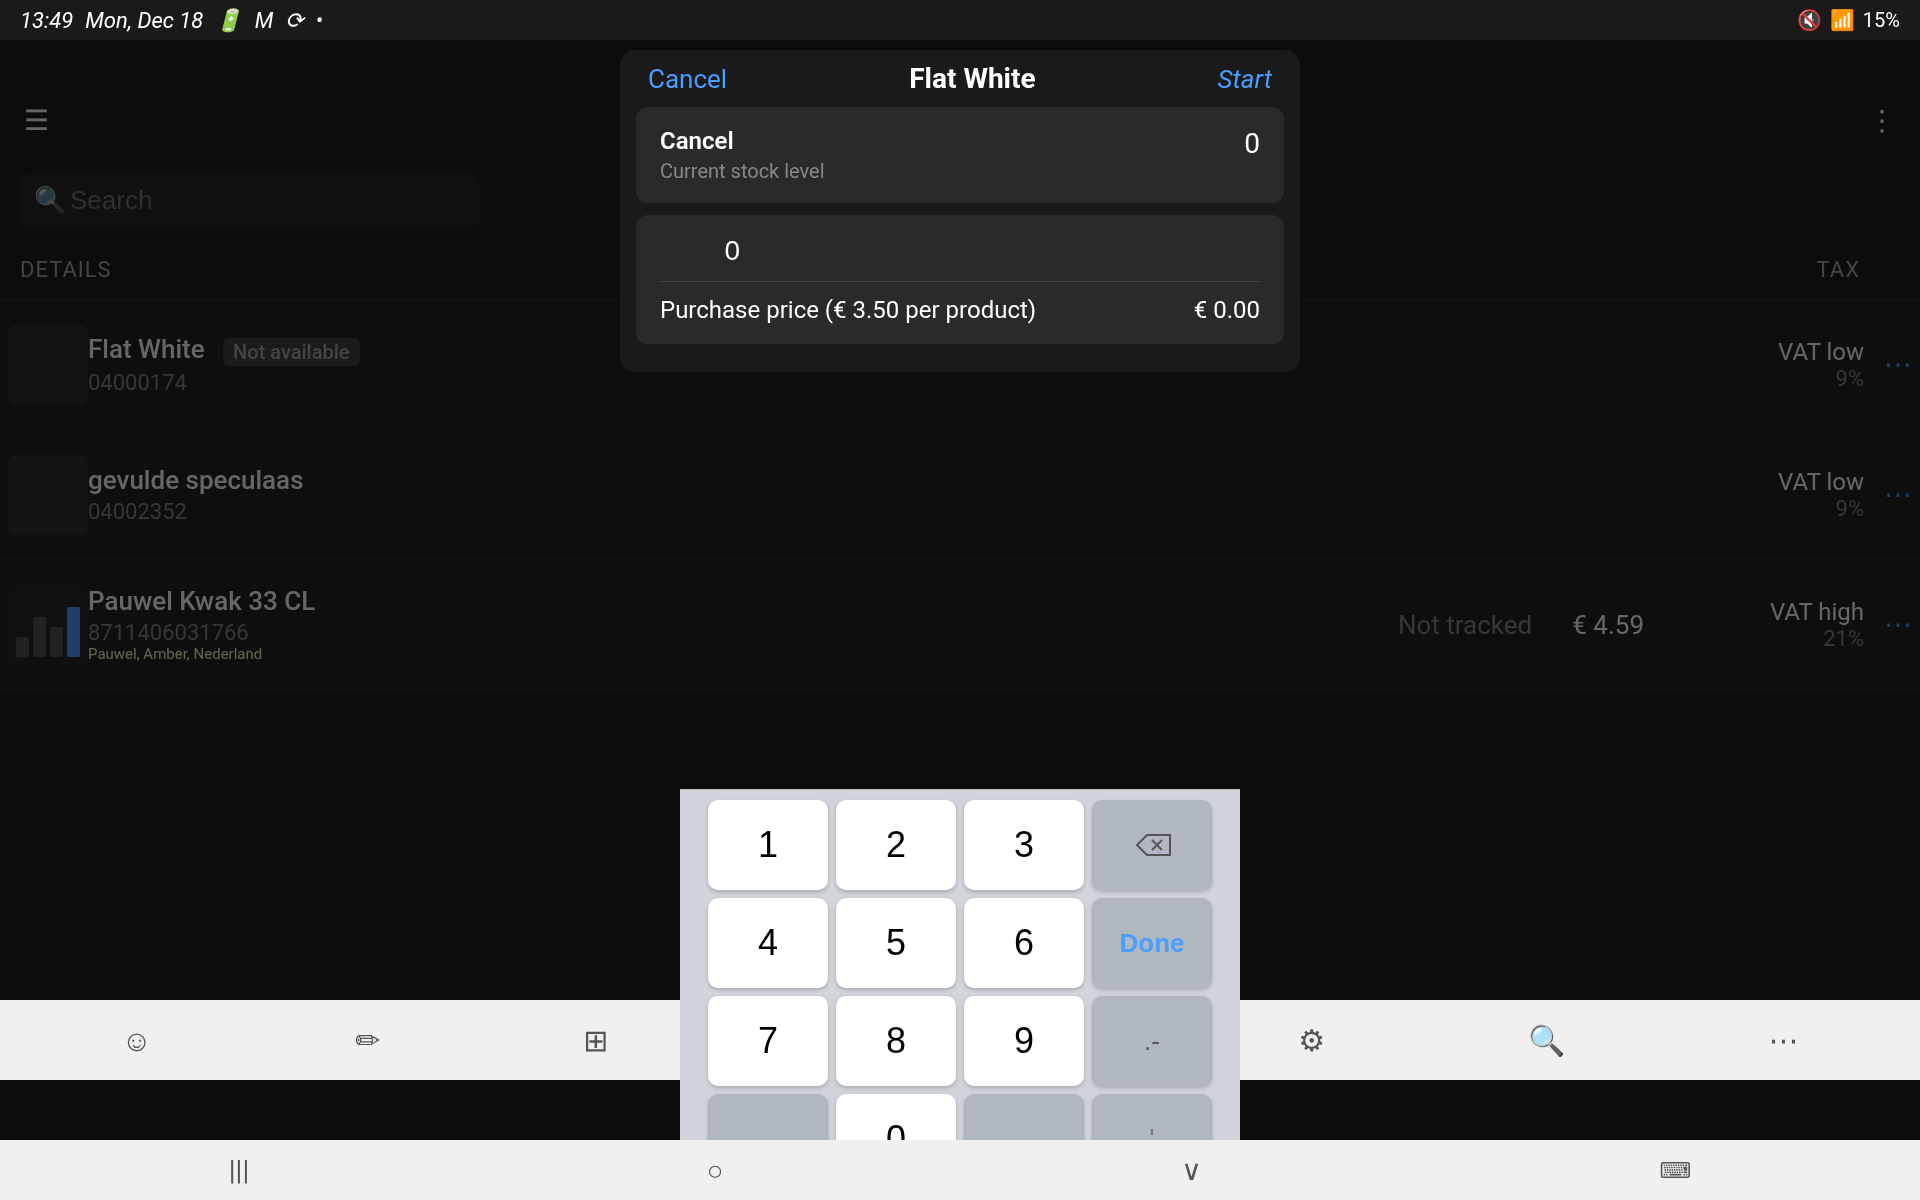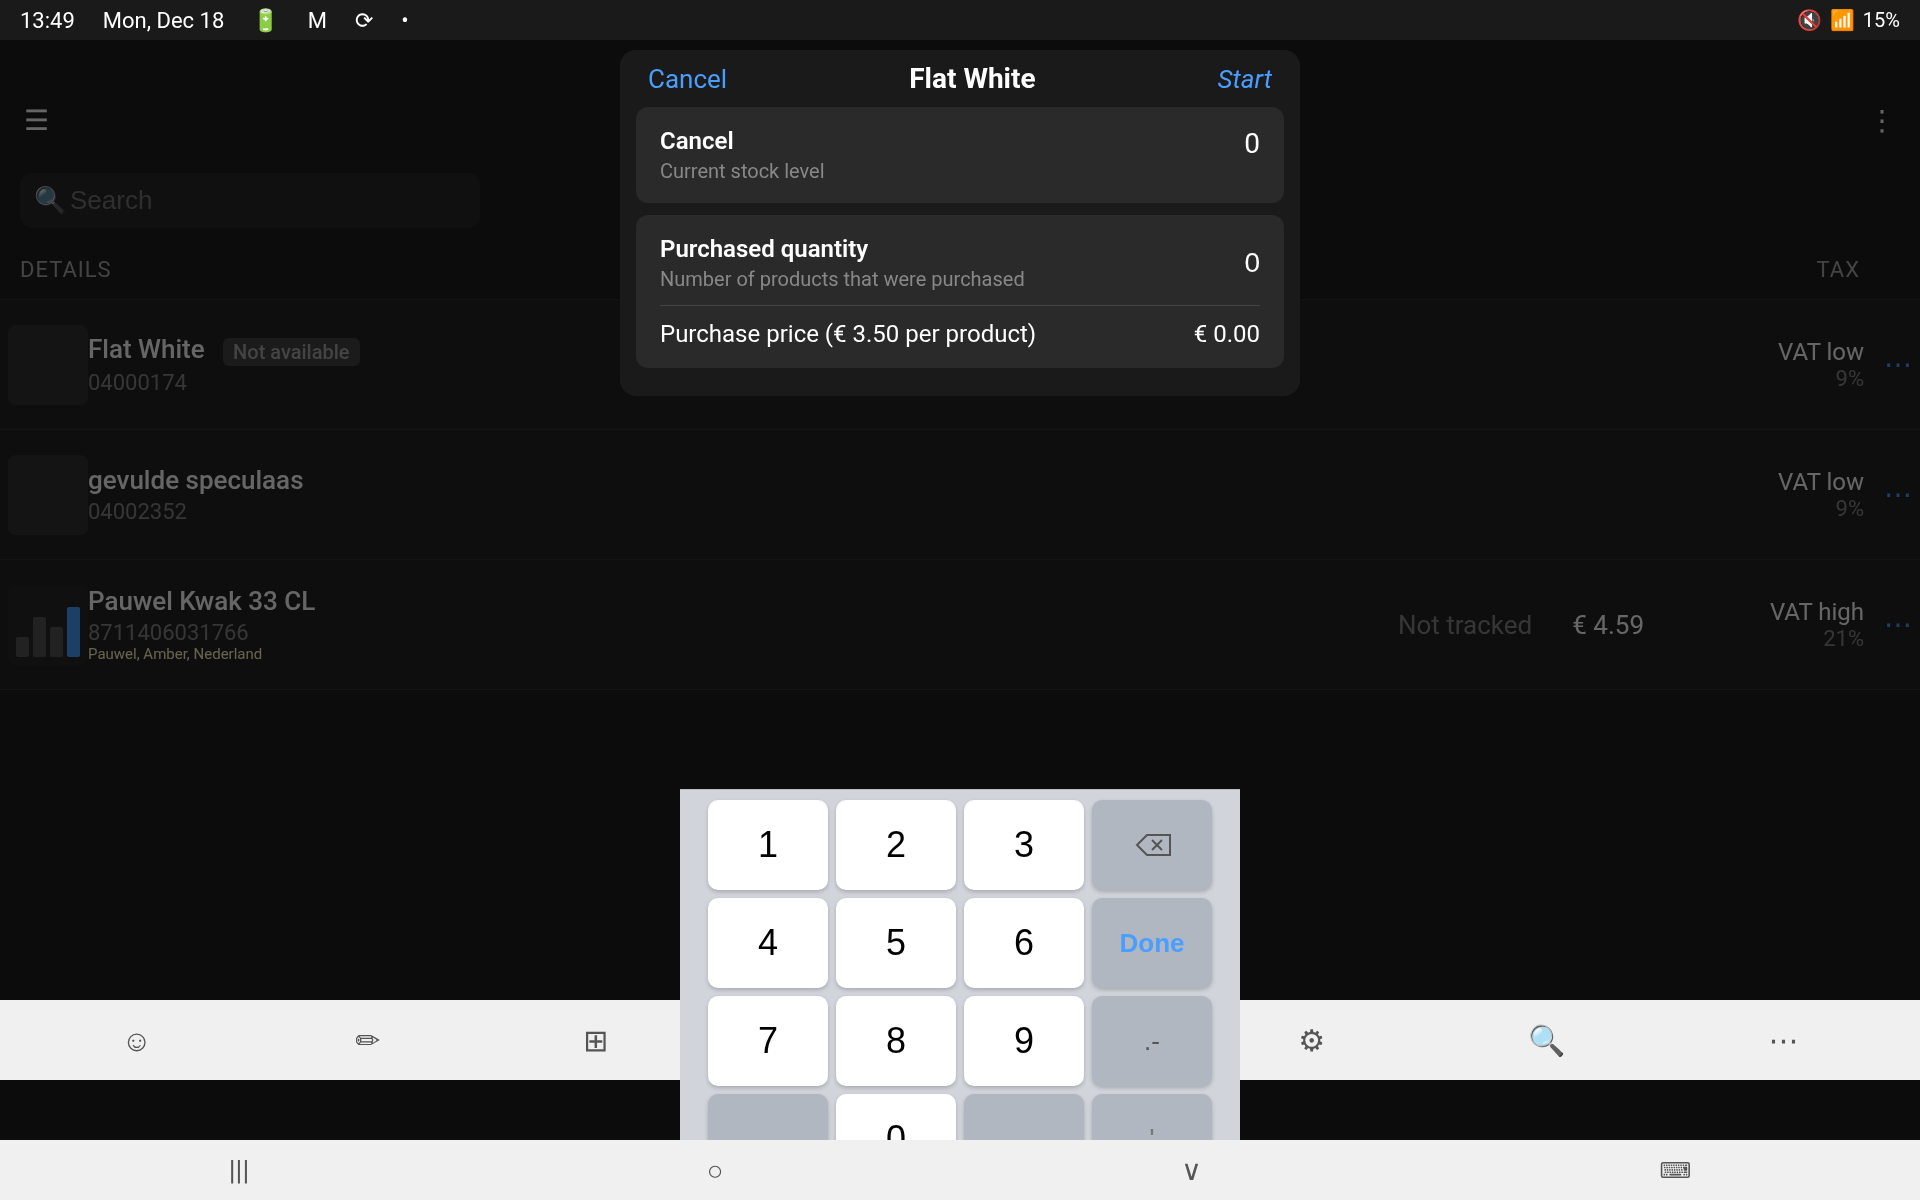--- a/index.html
+++ b/index.html
@@ -19,21 +19,21 @@
       height: 40px;
       background: #1a1a1a;
       display: flex;
       align-items: center;
       justify-content: space-between;
       padding: 0 20px;
       color: #fff;
       font-size: 22px;
       z-index: 10;
     }
-    .status-left { display: flex; align-items: center; gap: 28px; }
+    .status-left { display: flex; align-items: center; gap: 12px; font-style: italic; }
     .status-right { display: flex; align-items: center; gap: 8px; font-size: 20px; }
 
     
     .app-bg {
       position: absolute;
       top: 40px; left: 0; right: 0; bottom: 0;
       background: #1e1e1e;
     }
 
     
@@ -436,24 +436,20 @@
         <div>
           <div class="section-label">Cancel</div>
           <div class="section-sublabel">Current stock level</div>
         </div>
         <div class="section-value">0</div>
       </div>
     </div>
 
     <div class="modal-section">
       <div class="section-input-row">
-        <div>
-          <div class="section-label">Purchased quantity</div>
-          <div class="section-sublabel">Number of products that were purchased</div>
-        </div>
         <input class="input-value" type="text" value="0" style="">
       </div>
       <hr class="section-divider">
       <div class="section-input-row">
         <span class="price-label">Purchase price (€ 3.50 per product)</span>
         <span class="price-value">€ 0.00</span>
       </div>
     </div>
   </div>
 </div>

